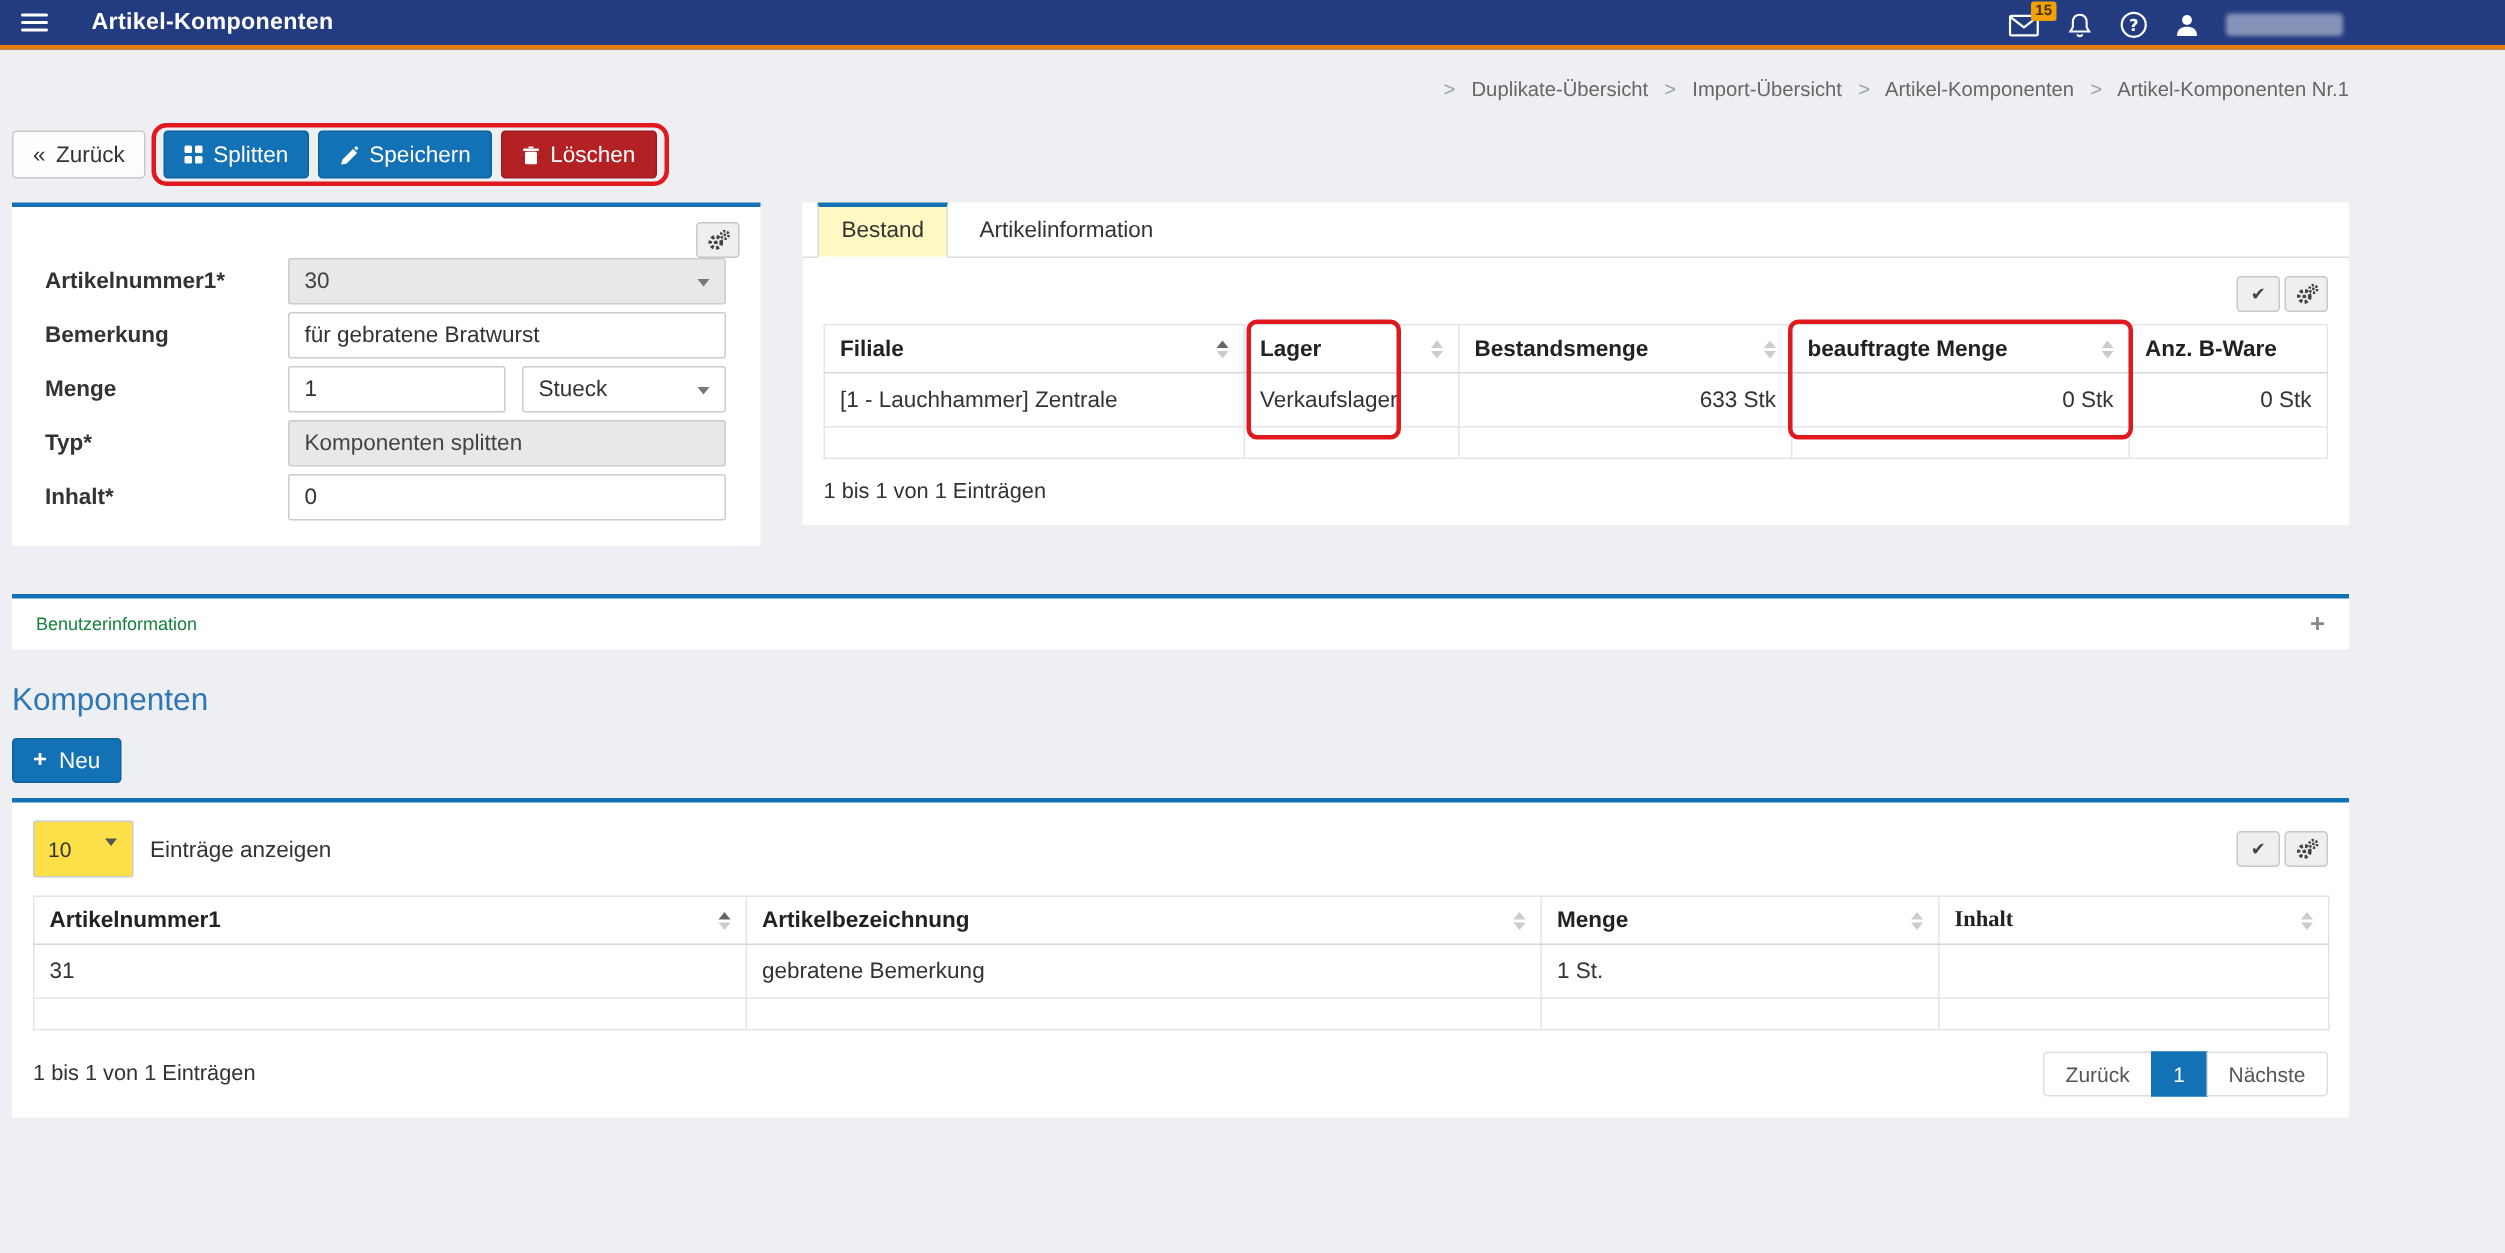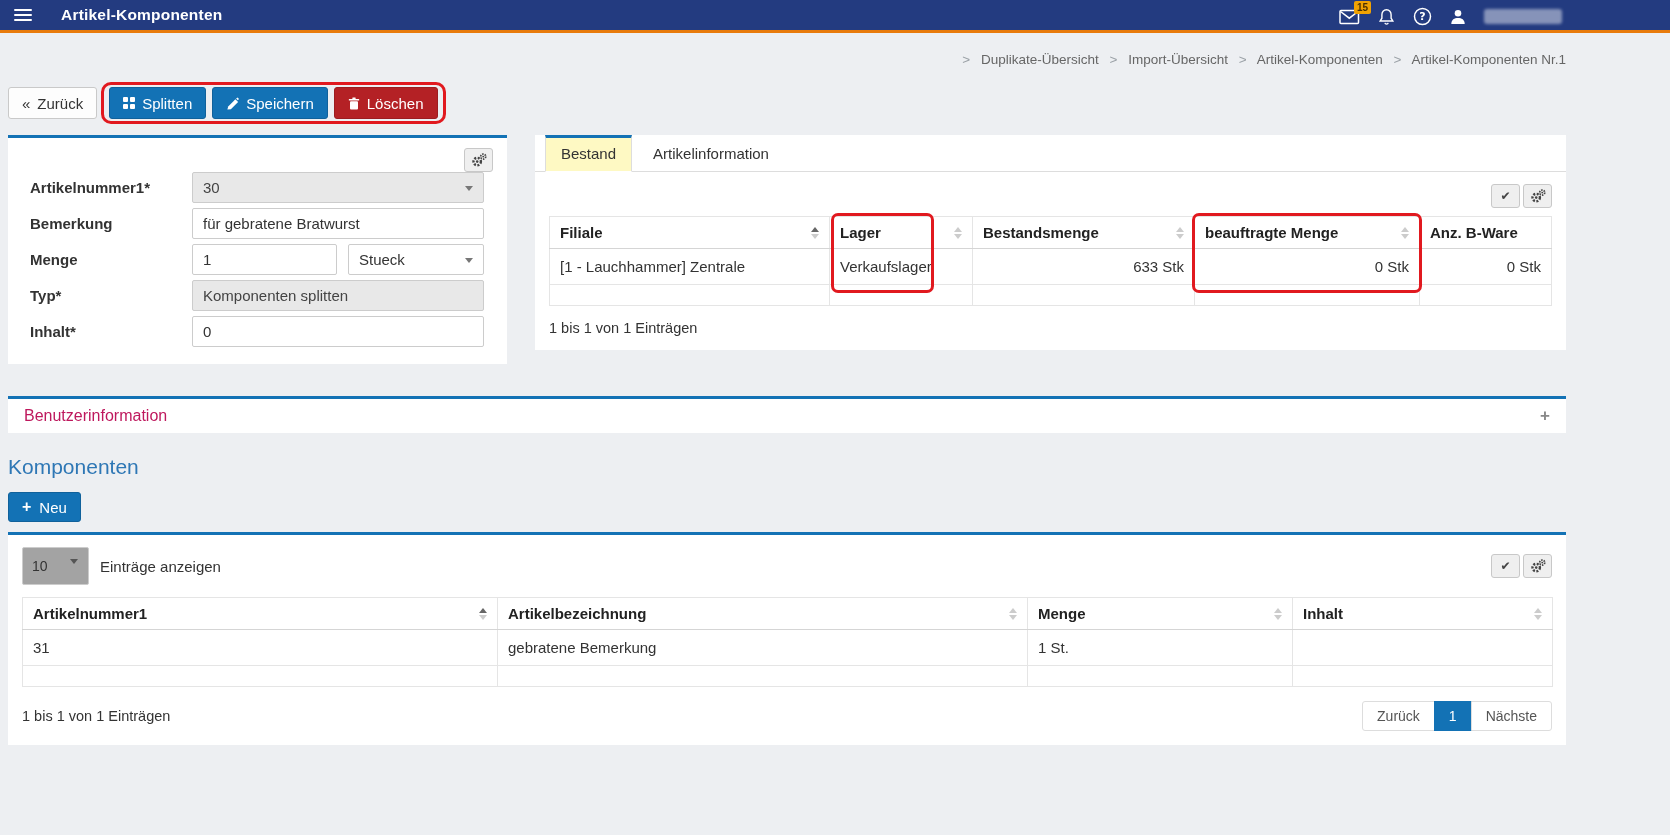--- a/index.html
+++ b/index.html
@@ -109,39 +109,39 @@
   .annotation-box { position:absolute; border:3px solid #e1191f; border-radius:7px; pointer-events:none; z-index:6; }
   .anno-lager { left:282px; top:-3px; width:103px; height:80px; }
   .anno-beauftragte { left:643px; top:-3px; width:230px; height:80px; }
   .table-info { margin-top:14px; font-size:14.5px; color:#333; }
 
   
   .collapse-bar {
     margin-top:32px; background:#fff; border-top:3px solid #1372b5; height:37px;
     display:flex; align-items:center; justify-content:space-between; padding:0 16px; cursor:pointer;
   }
-  .collapse-bar .bar-title { font-size:16px; color:#be185d; }
+  .collapse-bar .bar-title { font-size:12px; color:#15803d; }
   .collapse-bar .plus { color:#888; font-size:17px; font-weight:bold; }
 
   
   .section-heading { margin-top:22px; font-size:21px; color:#2e77b5; }
   .neu-btn { margin-top:13px; height:30px; }
   .neu-btn .plus-ico { font-weight:bold; font-size:16px; margin-right:1px; }
   .panel-komponenten { margin-top:10px; padding:12px 14px 14px 14px; }
   .length-row { display:flex; align-items:center; }
   .length-select {
-    width:67px; height:28px; border:1px solid #ccc; border-radius:2px; background:#a3a3a3;
+    width:67px; height:28px; border:1px solid #ccc; border-radius:2px; background:#fde047;
     display:flex; align-items:center; padding:18px 9px; font-size:14px; position:relative; cursor:pointer;
   }
   .length-select .caret { top:11px; border-top-color:#555; }
   .length-label { margin-left:11px; font-size:15px; }
   .length-row .spacer { flex:1; }
   .komp-table { margin-top:12px; }
   .komp-table th:nth-child(1){width:475px;} .komp-table th:nth-child(2){width:530px;}
-  .komp-table th:nth-child(3){width:265px;} .komp-table th:nth-child(4){width:260px;}
+  .komp-table th:nth-child(3){width:265px;} .komp-table th:nth-child(4){width:260px;font-family:Liberation Serif, serif;}
   .table-footer { margin-top:14px; display:flex; align-items:center; justify-content:space-between; }
   .pagination { display:flex; }
   .page-btn {
     height:30px; display:flex; align-items:center; padding:0 14px; background:#fff;
     border:1px solid #ddd; font-size:14px; color:#555; cursor:pointer; margin-left:-1px;
   }
   .page-btn.prev { border-radius:3px 0 0 3px; margin-left:0; }
   .page-btn.next { border-radius:0 3px 3px 0; }
   .page-btn.active { background:#1372b5; border-color:#1372b5; color:#fff; }
 

